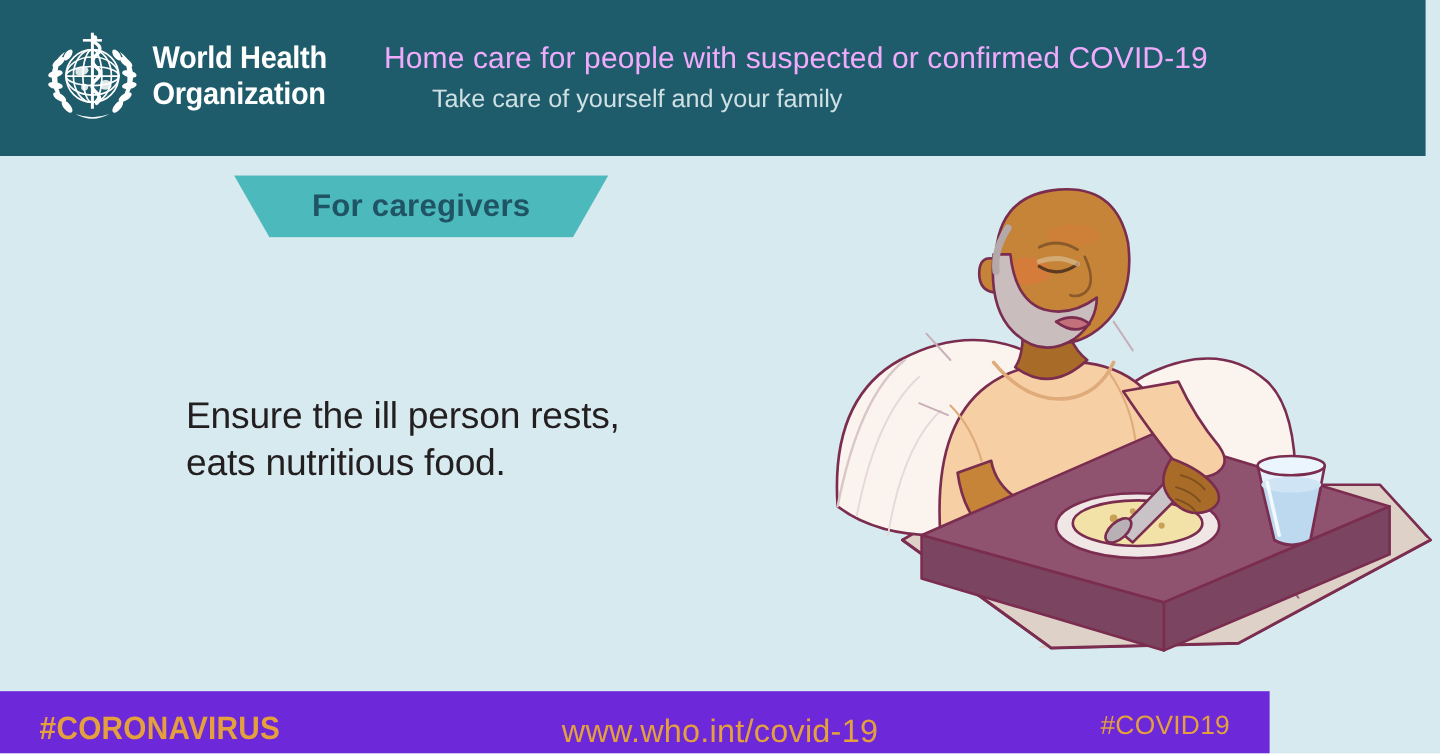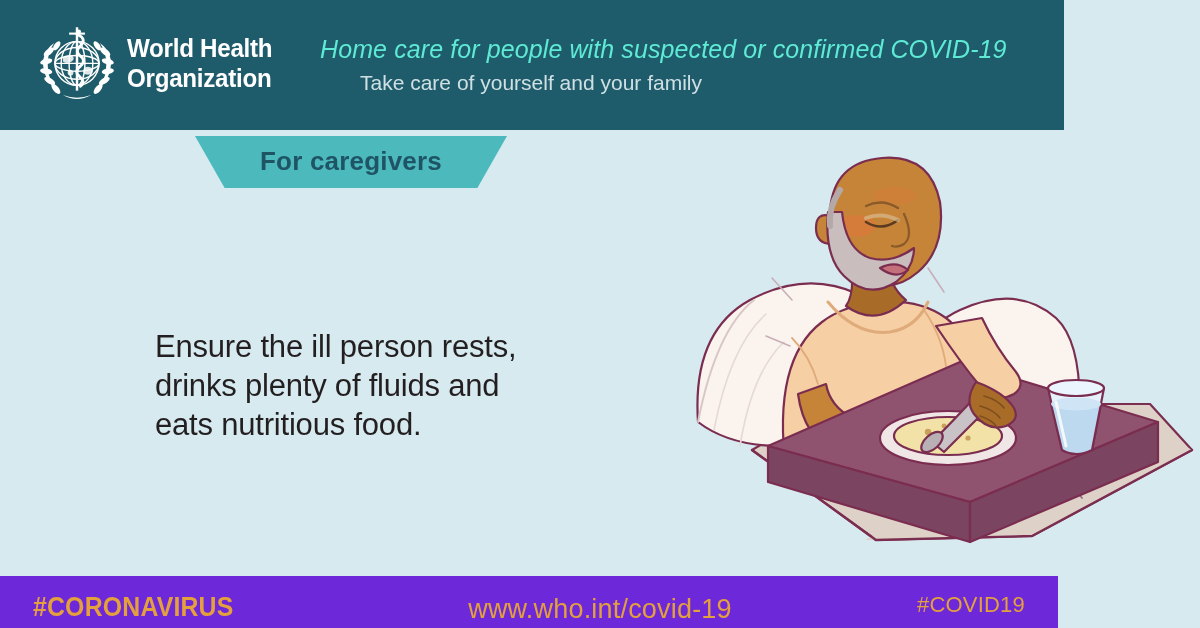--- a/index.html
+++ b/index.html
@@ -16,21 +16,21 @@
     width: 1200px;
     height: 628px;
     overflow: hidden;
     background: #d7eaef;
   }
 
   
   .header {
     position: absolute;
     left: 0; top: 0;
-    width: 1064px;
+    width: 1188px;
     height: 130px;
     background: #1f5c6b;
     display: flex;
     align-items: center;
   }
   .who-logo {
     position: absolute;
     left: 33px;
     top: 22px;
     width: 88px;
@@ -56,43 +56,42 @@
     left: 303px;
     top: 22px;
     width: 1px;
     height: 86px;
     background: rgba(255,255,255,0.0);
   }
   .header-title {
     position: absolute;
     left: 320px;
     top: 34px;
-    color: #5eead4;
+    color: #f0abfc;
     font-size: 25px;
     line-height: 30px;
     white-space: nowrap;
     letter-spacing: 0.1px;
-    font-style: italic;
   }
   .header-subtitle {
     position: absolute;
     left: 320px;
     top: 70px;
     color: #cfe0e4;
     font-size: 21px;
     line-height: 26px;
     white-space: nowrap;
     margin-left: 40px;
   }
 
   
   .tab-wrap {
     position: absolute;
     left: 195px;
-    top: 136px;
+    top: 146px;
     width: 312px;
     height: 52px;
   }
   .tab-shape {
     position: absolute;
     inset: 0;
     background: #4cb9bd;
     clip-path: polygon(0 0, 100% 0, 90.5% 100%, 9.5% 100%);
   }
   .tab-label {
@@ -244,21 +243,20 @@
     <div class="header-subtitle">Take care of yourself and your family</div>
   </div>
 
   <div class="tab-wrap">
     <div class="tab-shape"></div>
     <div class="tab-label">For caregivers</div>
   </div>
 
   <div class="message">
     <div>Ensure the ill person rests,</div>
-    <div>drinks plenty of fluids and</div>
     <div>eats nutritious food.</div>
   </div>
 
   <div class="illustration">
     <svg viewBox="0 0 520 412" width="520" height="412" aria-hidden="true">
       <g stroke="#7b2d50" stroke-width="2.2" stroke-linejoin="round" stroke-linecap="round">
 
         <path d="M72 300 L196 390 L352 386 L512 300 L470 254 L150 254 Z" fill="#ded2c8"></path>
         <path d="M120 268 q70 -16 150 6 q70 20 160 -2 l-10 44 q-110 20 -180 -2
                  q-60 -18 -112 -4 z" fill="#c9b4b4" stroke="none"></path>

